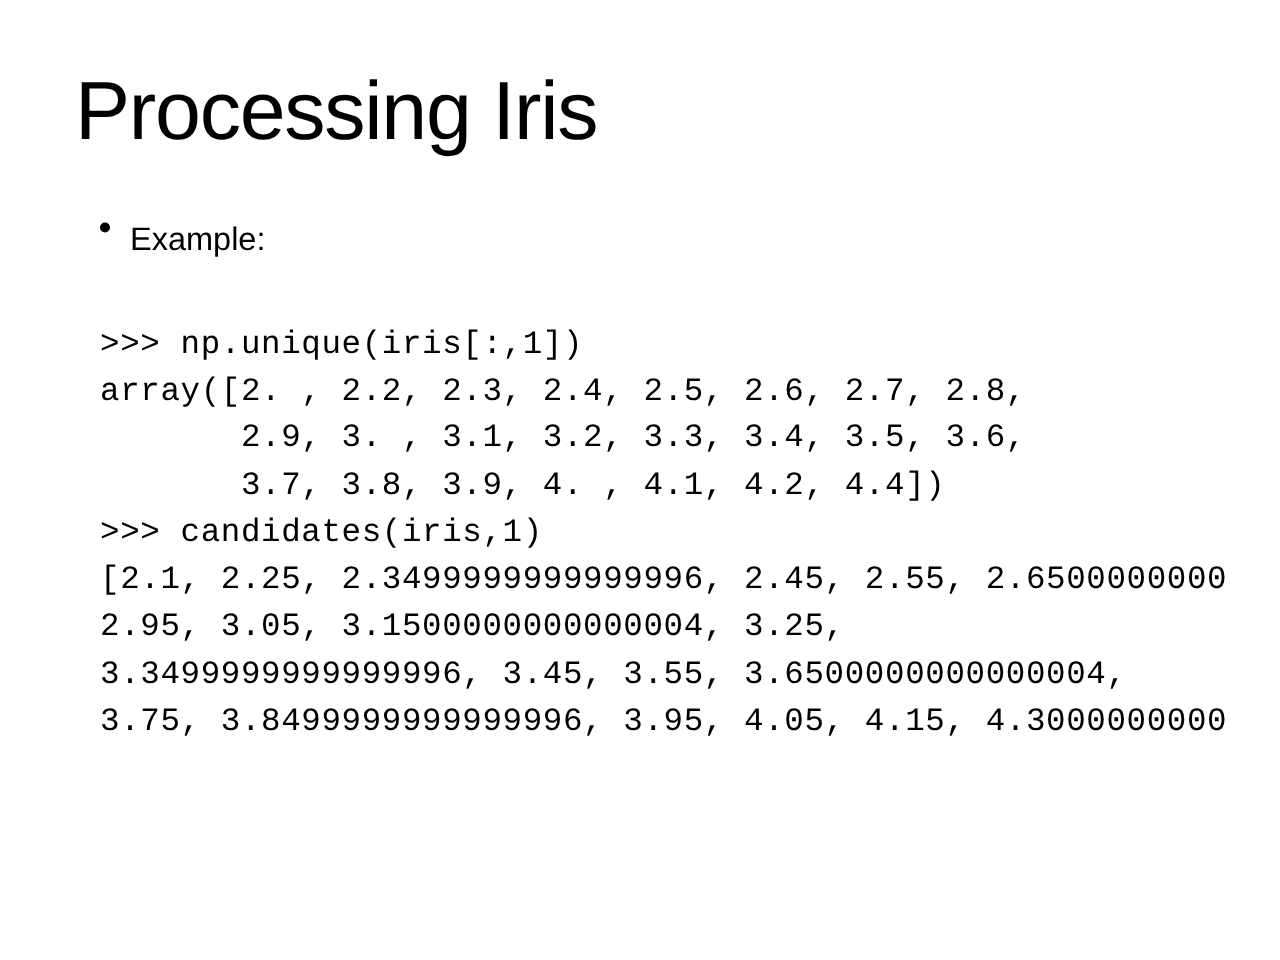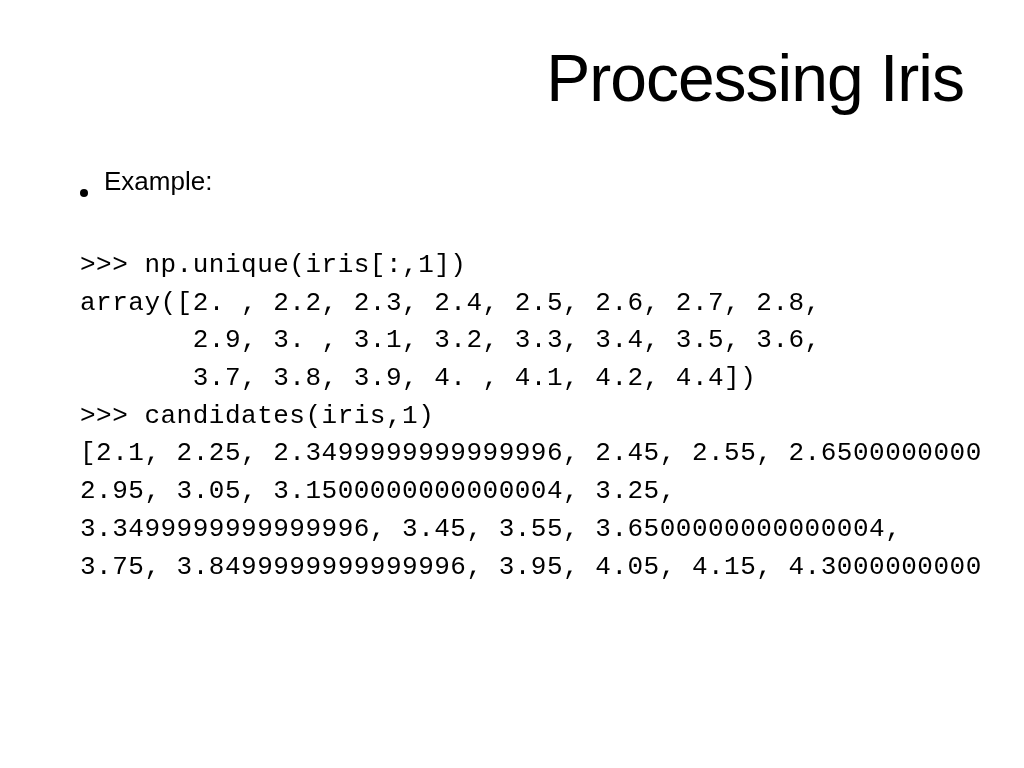--- a/index.html
+++ b/index.html
@@ -16,28 +16,29 @@
       position: relative;
     }
     .slide {
       width: 100%;
       height: 100%;
       padding: 40px 60px;
     }
     .title {
       font-size: 66px;
       font-weight: normal;
-      text-align: right;
+      text-align: left;
       color: #000;
       margin-bottom: 50px;
+      margin-top: 10px;
       letter-spacing: -1px;
     }
     .bullet-row {
       display: flex;
-      align-items: flex-end;
+      align-items: flex-start;
       gap: 16px;
       margin-bottom: 50px;
       padding-left: 20px;
     }
     .bullet {
       width: 8px;
       height: 8px;
       background: #000;
       border-radius: 50%;
       flex-shrink: 0;

